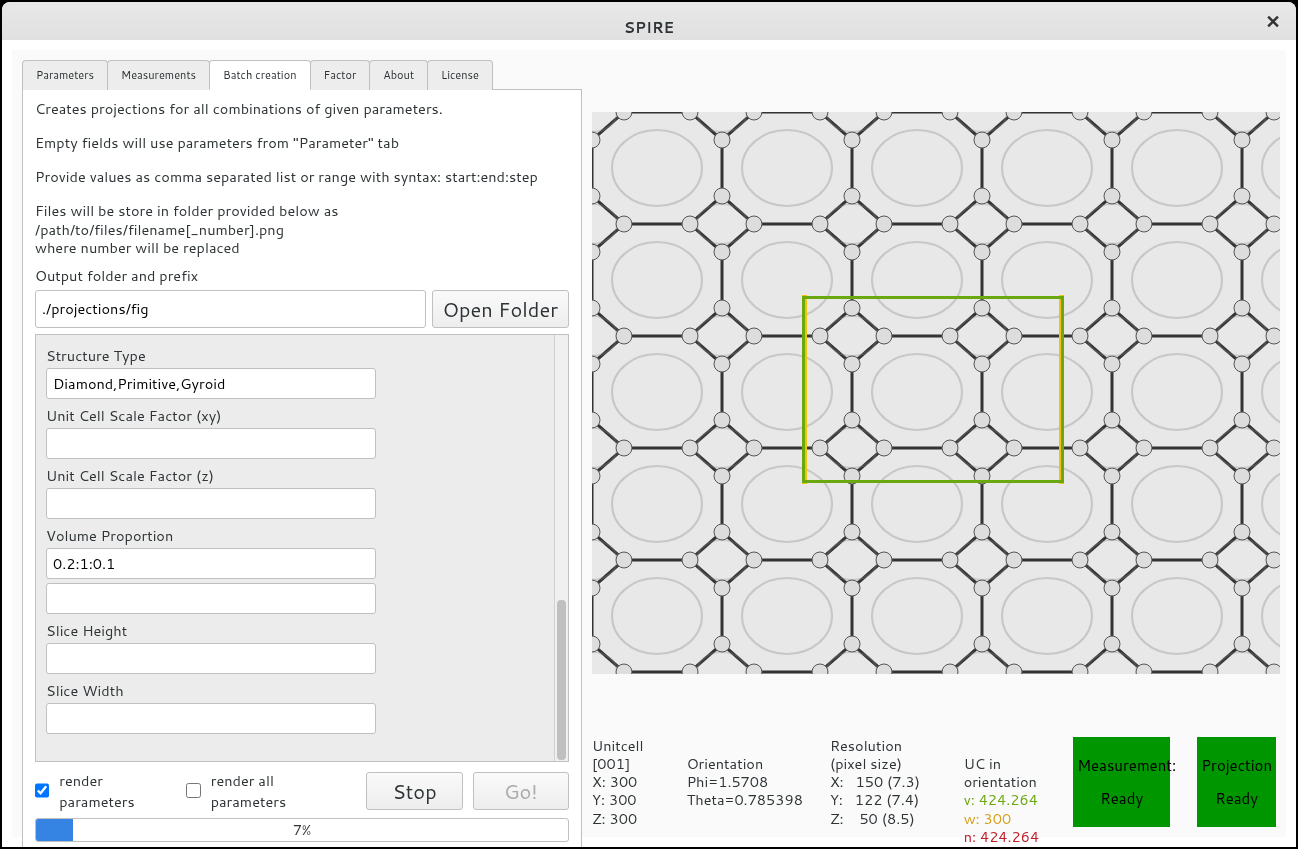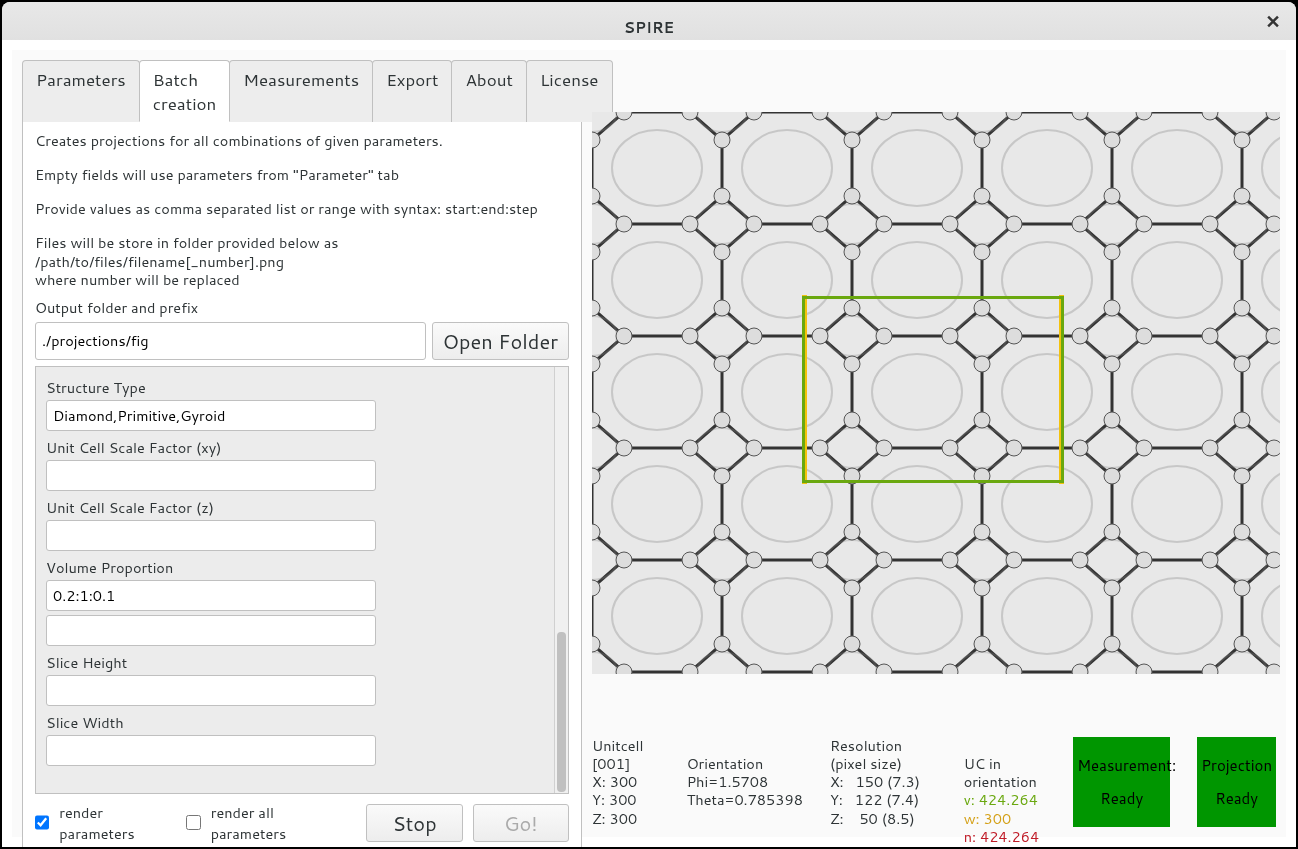--- a/index.html
+++ b/index.html
@@ -5,21 +5,21 @@
 * { box-sizing: border-box; margin: 0; padding: 0; font-family: 'Cantarell', 'Segoe UI', sans-serif; }
 body { background: #000; width: 1298px; height: 849px; position: relative; }
 .outer-frame { position: absolute; top: 2px; left: 2px; width: 1294px; height: 845px; background: #f0f0f0; border-radius: 8px 8px 0 0; overflow: hidden; }
 .titlebar { height: 52px; background: linear-gradient(#e8e8e8, #dedede); border-bottom: 1px solid #c0c0c0; display: flex; align-items: center; justify-content: center; position: relative; }
 .titlebar-title { font-weight: bold; font-size: 15px; color: #2e3436; }
 .close-btn { position: absolute; right: 10px; top: 6px; width: 26px; height: 26px; display: flex; align-items: center; justify-content: center; cursor: pointer; font-size: 18px; font-weight: bold; color: #333; }
 .content { position: absolute; top: 38px; left: 0; right: 0; bottom: 0; background: #fff; padding: 10px; }
 .inner-panel { position: absolute; top: 10px; left: 10px; right: 10px; bottom: 10px; background: #fafafa; }
 .tabs-container { position: absolute; top: 10px; left: 10px; width: 560px; }
 .tabs { display: flex; }
-.tab { padding: 6px 13px; background: #ededed; border: 1px solid #c0c0c0; border-bottom: none; font-size: 17px; color: #2e3436; cursor: pointer; margin-right: -1px; border-radius: 4px 4px 0 0; }
+.tab { padding: 6px 13px; background: #ededed; border: 1px solid #c0c0c0; border-bottom: none; font-size: 11px; color: #2e3436; cursor: pointer; margin-right: -1px; border-radius: 4px 4px 0 0; }
 .tab.active { background: #fff; border-bottom: 1px solid #fff; position: relative; z-index: 2; }
 .tab-content { border: 1px solid #c0c0c0; background: #fff; padding: 10px 12px; width: 560px; margin-top: -1px; }
 .desc { font-size: 14.5px; color: #2e3436; line-height: 1.25; }
 .desc p { margin-bottom: 16px; }
 .desc p:last-child { margin-bottom: 8px; }
 .row-folder { display: flex; gap: 6px; margin-top: 4px; }
 .text-input { flex: 1; padding: 4px 6px; border: 1px solid #c0c0c0; border-radius: 3px; font-size: 14.5px; background: #fff; }
 .btn { padding: 4px 10px; border: 1px solid #c0c0c0; background: linear-gradient(#fafafa,#ededed); border-radius: 3px; font-size: 20px; cursor: pointer; color: #2e3436; }
 .scroll-area { margin-top: 6px; border: 1px solid #c0c0c0; background: #ececec; height: 428px; display: flex; }
 .scroll-inner { flex: 1; padding: 8px 10px; overflow: hidden; }
@@ -54,23 +54,23 @@
   <div class="titlebar">
     <span class="titlebar-title">SPIRE</span>
     <div class="close-btn">✕</div>
   </div>
   <div class="content">
     <div class="inner-panel">
 
       <div class="tabs-container">
         <div class="tabs">
           <div class="tab">Parameters</div>
+          <div class="tab">Measurements</div>
           <div class="tab active">Batch creation</div>
-          <div class="tab">Measurements</div>
-          <div class="tab">Export</div>
+          <div class="tab">Factor</div>
           <div class="tab">About</div>
           <div class="tab">License</div>
         </div>
         <div class="tab-content">
           <div class="desc">
             <p>Creates projections for all combinations of given parameters.</p>
             <p>Empty fields will use parameters from "Parameter" tab</p>
             <p>Provide values as comma separated list or range with syntax: start:end:step</p>
             <p><span>Files will be store in folder provided below as</span><br><span>/path/to/files/filename[_number].png</span><br><span>where number will be replaced</span></p>
           </div>

